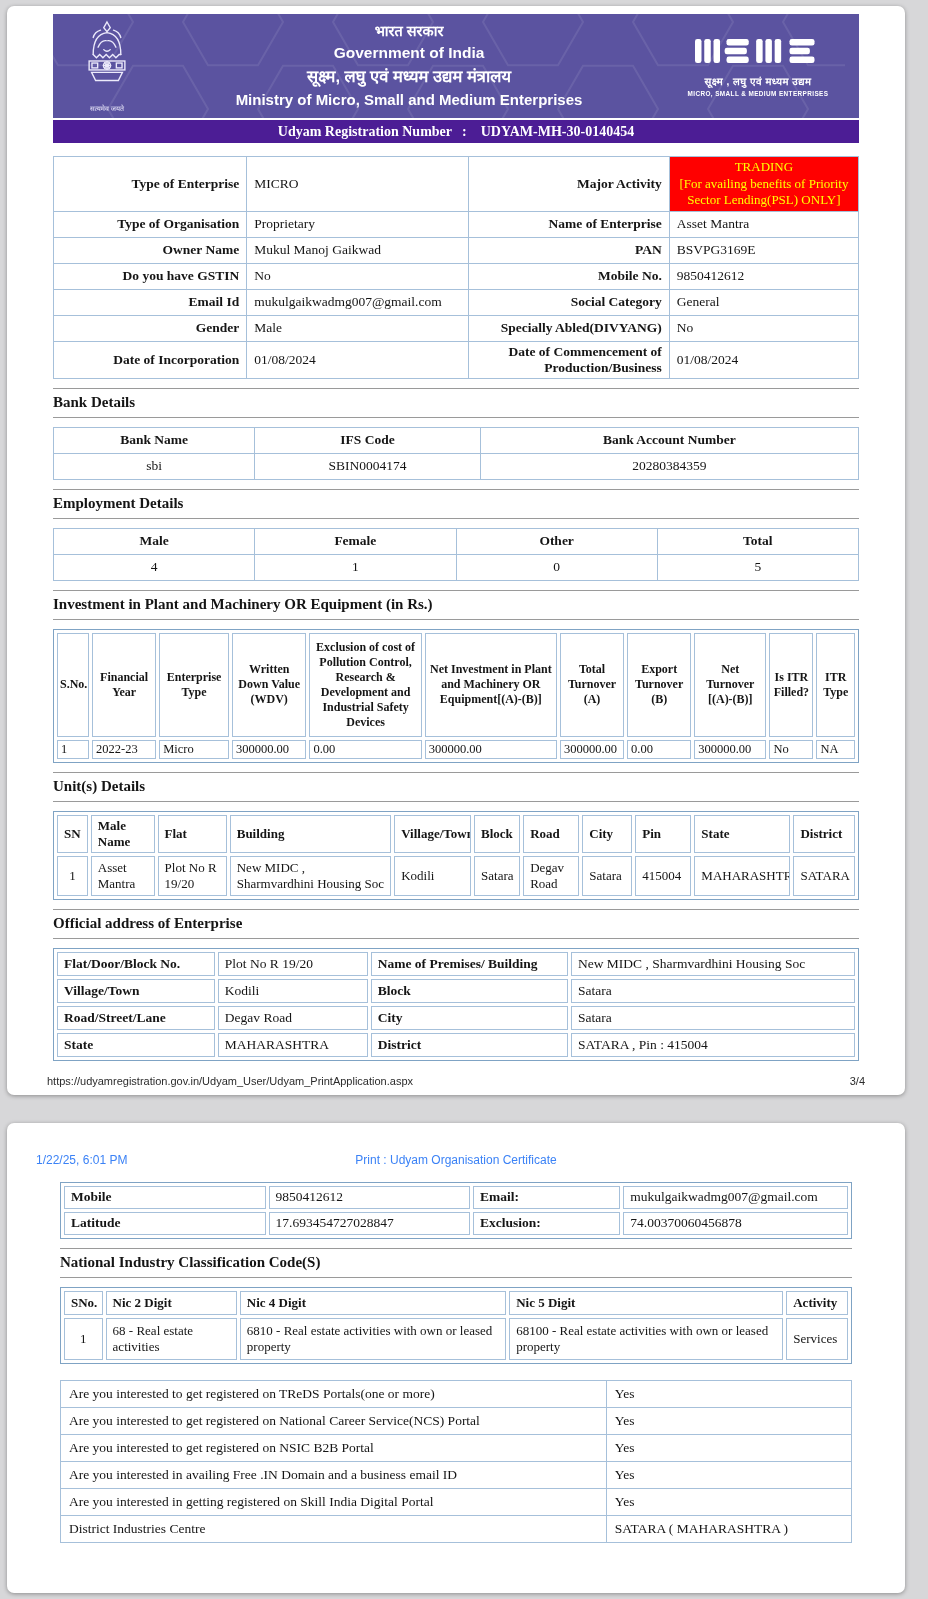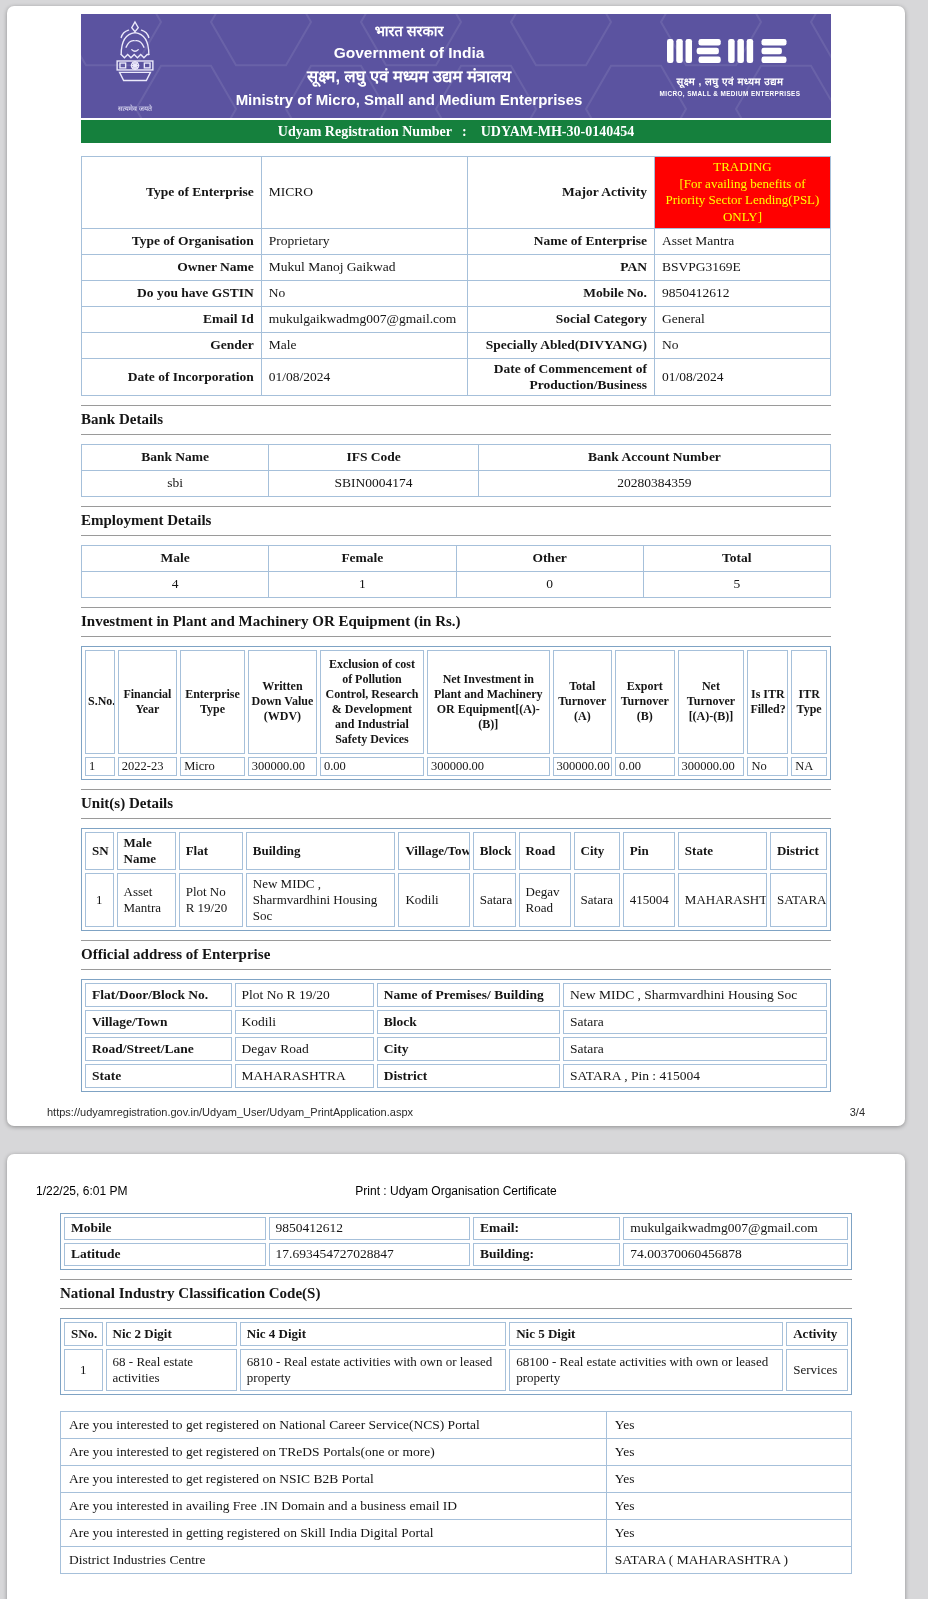--- a/index.html
+++ b/index.html
@@ -9,39 +9,39 @@
     height:1599px; overflow:hidden;
     font-family:"Liberation Serif","DejaVu Serif",serif;
     color:#151515;
     padding-top:6px;
   }
   .page {
     background:#fff; width:898px; margin-left:7px;
     border-radius:7px; box-shadow:0 1px 4px rgba(0,0,0,.35);
     position:relative;
   }
-  .p1 { padding:8px 74px 34px; }
+  .p1 { padding:8px 46px 34px; }
   .p2 { margin-top:28px; height:470px; overflow:hidden; padding:30px 53px 0; }
 
   
   .band { position:relative; background:#5b53a0; height:104px; display:flex; align-items:center; padding:0 22px; overflow:hidden; }
   .band .hexbg { position:absolute; left:0; top:0; }
   .band-emblem { position:relative; width:64px; text-align:center; flex:0 0 auto; }
   .band-emblem .motto { font-family:"Liberation Sans",sans-serif; font-size:7px; color:#eceafb; margin-top:-2px; }
   .band-center { position:relative; flex:1; text-align:center; color:#fff; font-family:"Liberation Sans",sans-serif; font-weight:bold; line-height:1.45; }
   .bc-hi1 { font-size:14.5px; }
   .bc-en1 { font-size:15.5px; }
   .bc-hi2 { font-size:16.5px; }
   .bc-en2 { font-size:15px; }
   .band-msme { position:relative; width:158px; flex:0 0 auto; text-align:center; color:#fff; }
   .msme-hi { font-family:"Liberation Sans",sans-serif; font-weight:bold; font-size:10px; margin-top:3px; letter-spacing:.5px; }
   .msme-en { font-family:"Liberation Sans",sans-serif; font-weight:bold; font-size:6.4px; letter-spacing:.4px; margin-top:2px; }
 
   
-  .regbar { background:#15803d; color:#fff; height:23px; margin-top:2px;
+  .regbar { background:#4c1d95; color:#fff; height:23px; margin-top:2px;
     display:flex; align-items:center; justify-content:center;
     font-weight:bold; font-size:14px; }
   .regbar .sep { margin:0 14px 0 10px; }
 
   
   table { width:100%; border-collapse:collapse; font-size:13.5px; color:#151515; table-layout:fixed; }
   .grid, .grid td, .grid th { border:1px solid #a6c0da; }
   .grid td, .grid th { padding:2px 7px; height:26px; overflow:hidden; }
   .boxed { border-collapse:separate; border-spacing:3px; border:1.5px solid #7fa3c4; }
   .boxed td, .boxed th { border:1px solid #a6c0da; padding:2px 6px; overflow:hidden; }
@@ -62,21 +62,21 @@
   .units-tbl th { text-align:left; font-size:13px; height:34px; vertical-align:middle; }
   .units-tbl td { height:40px; vertical-align:middle; font-size:13px; }
   .addr-tbl td { height:24px; }
   .bank-tbl td, .bank-tbl th, .emp-tbl td, .emp-tbl th { text-align:center; height:26px; }
 
   .p1-footer { position:absolute; left:40px; right:40px; bottom:8px;
     display:flex; justify-content:space-between;
     font-family:"Liberation Sans",sans-serif; font-size:11px; color:#2b2b2b; }
 
   .p2-head { position:relative; height:16px; margin:0 -24px 13px;
-    font-family:"Liberation Sans",sans-serif; font-size:12px; color:#000000; }
+    font-family:"Liberation Sans",sans-serif; font-size:12px; color:#3b82f6; }
   .p2-head .dt { position:absolute; left:0; top:0; }
   .p2-head .pt { position:absolute; left:50%; transform:translateX(-50%); top:0; }
   .contact-tbl { margin-bottom:4px; }
   .contact-tbl td { height:23px; }
   .nic-tbl th { text-align:left; height:24px; font-size:13px; }
   .nic-tbl td { vertical-align:middle; font-size:13px; height:42px; }
   .q-tbl { margin-top:16px; }
   .q-tbl td { height:27px; padding:2px 8px; }
 </style>
 </head>
@@ -430,21 +430,21 @@
 
     <tr class="">
         <td class="lbl-l">Mobile</td>
         <td>9850412612</td>
         <td class="lbl-l">Email:</td>
         <td>mukulgaikwadmg007@gmail.com</td>
       </tr>
         <tr class="">
         <td class="lbl-l">Latitude</td>
         <td>17.693454727028847</td>
-        <td class="lbl-l">Building:</td>
+        <td class="lbl-l">Exclusion:</td>
         <td>74.00370060456878</td>
       </tr>
       </tbody>
   </table>
 
   <hr class="rule">
   <h3 class="section">National Industry Classification Code(S)</h3>
   <hr class="rule2">
   <table class="boxed nic-tbl">
     <colgroup>
@@ -476,28 +476,28 @@
   </table>
 
   <table class="grid q-tbl">
     <colgroup>
         <col style="width:69%">
         <col style="width:31%">
       </colgroup>
     <tbody>
 
         <tr class="">
+        <td>Are you interested to get registered on TReDS Portals(one or more)</td>
+        <td>Yes</td>
+      </tr>
+        <tr class="">
         <td>Are you interested to get registered on National Career Service(NCS) Portal</td>
         <td>Yes</td>
       </tr>
         <tr class="">
-        <td>Are you interested to get registered on TReDS Portals(one or more)</td>
-        <td>Yes</td>
-      </tr>
-        <tr class="">
         <td>Are you interested to get registered on NSIC B2B Portal</td>
         <td>Yes</td>
       </tr>
         <tr class="">
         <td>Are you interested in availing Free .IN Domain and a business email ID</td>
         <td>Yes</td>
       </tr>
         <tr class="">
         <td>Are you interested in getting registered on Skill India Digital Portal</td>
         <td>Yes</td>

